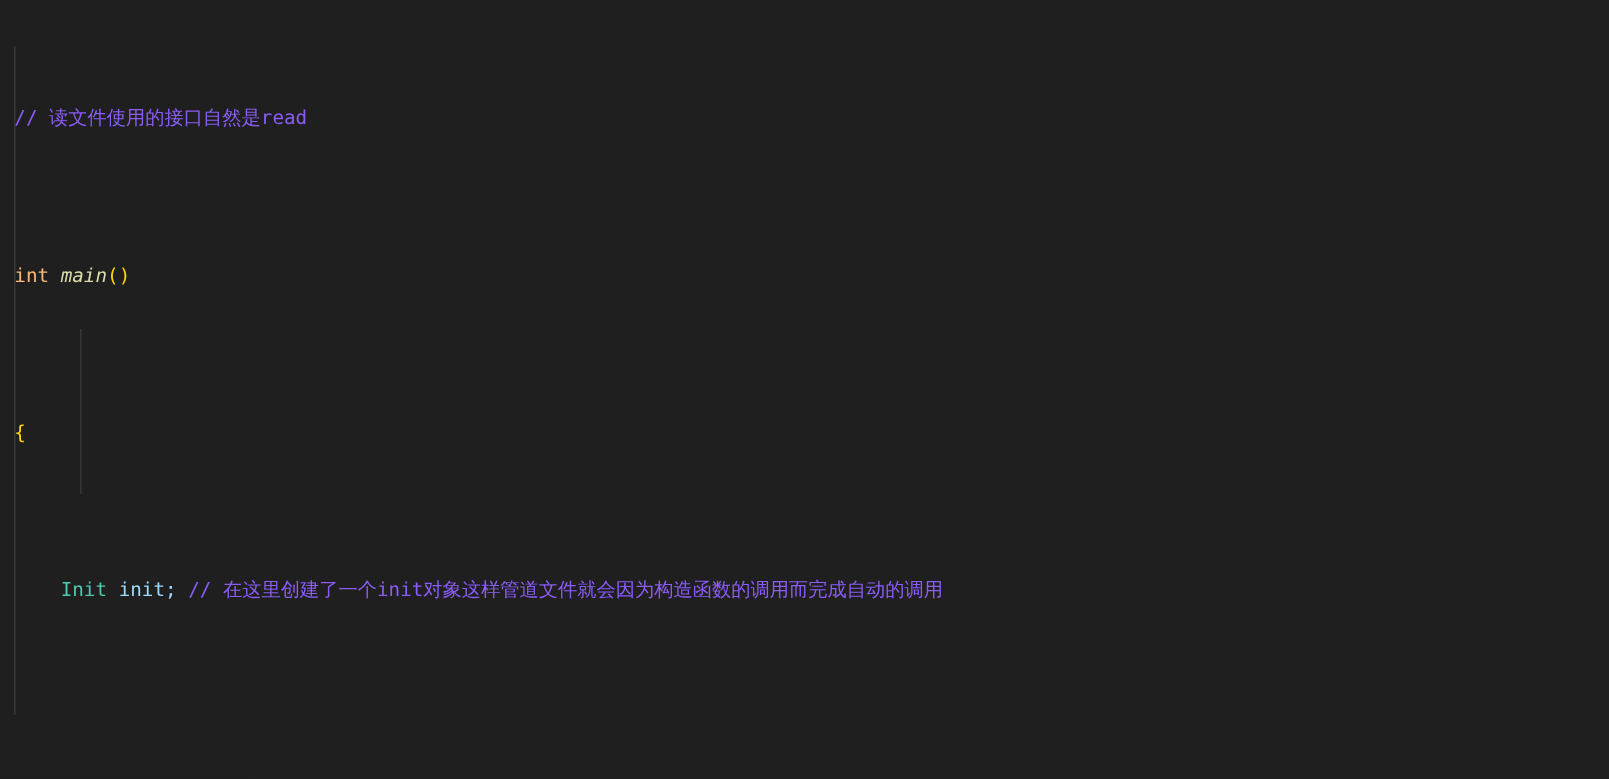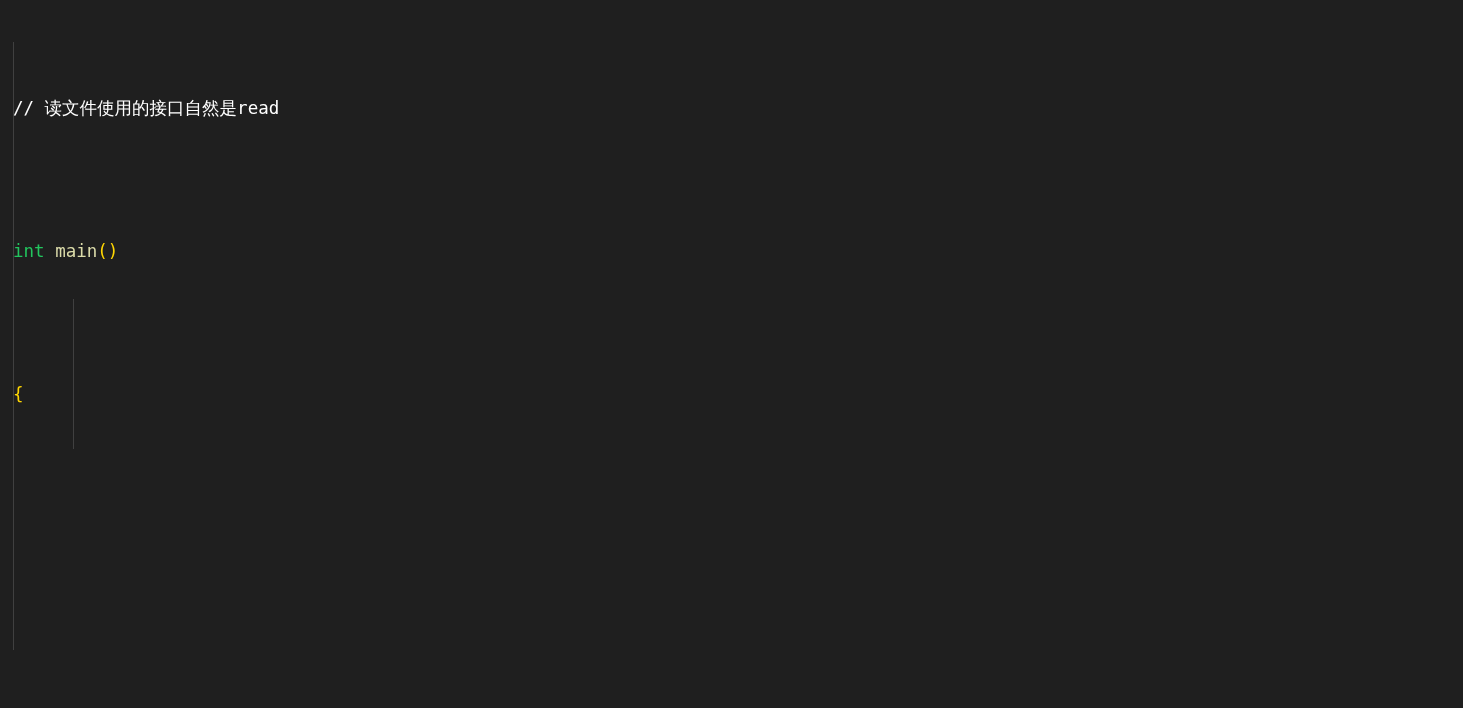--- a/index.html
+++ b/index.html
@@ -44,25 +44,25 @@
 
   
   .guide {
     position: absolute;
     top: 0;
     width: 1px;
     background: #404040;
   }
 
   
-  .c   { color: #ffffff; }  
-  .kw  { color: #22c55e; }  
+  .c   { color: #8b5cf6; }  
+  .kw  { color: #fdba74; }  
   .ty  { color: #4EC9B0; }  
   .var { color: #9CDCFE; }  
-  .fn  { color: #DCDCAA; }  
+  .fn  { color: #DCDCAA; font-style: italic; }  
   .pl  { color: #D4D4D4; }  
   .p0  { color: #FFD602; }  
 </style>
 </head>
 <body>
 
 <div id="editor">
 
   <div class="guide" style="left:13px; top:42px; height:608px;"></div>
   <div class="guide" style="left:73px; top:299px; height:150px;"></div>
@@ -72,20 +72,21 @@
     
     <div class="line"><span class="c">// 读文件使用的接口自然是read</span></div>
 
     
     <div class="line"><span class="kw">int</span><span class="pl"> </span><span class="fn">main</span><span class="p0">(</span><span class="p0">)</span></div>
 
     
     <div class="line"><span class="p0">{</span></div>
 
     
+    <div class="line"><span class="pl">    </span><span class="ty">Init</span><span class="pl"> </span><span class="var">init</span><span class="var">;</span><span class="pl"> </span><span class="c">// 在这里创建了一个init对象这样管道文件就会因为构造函数的调用而完成自动的调用</span></div>
 
     
 
     
     
 
     
     
 
     

